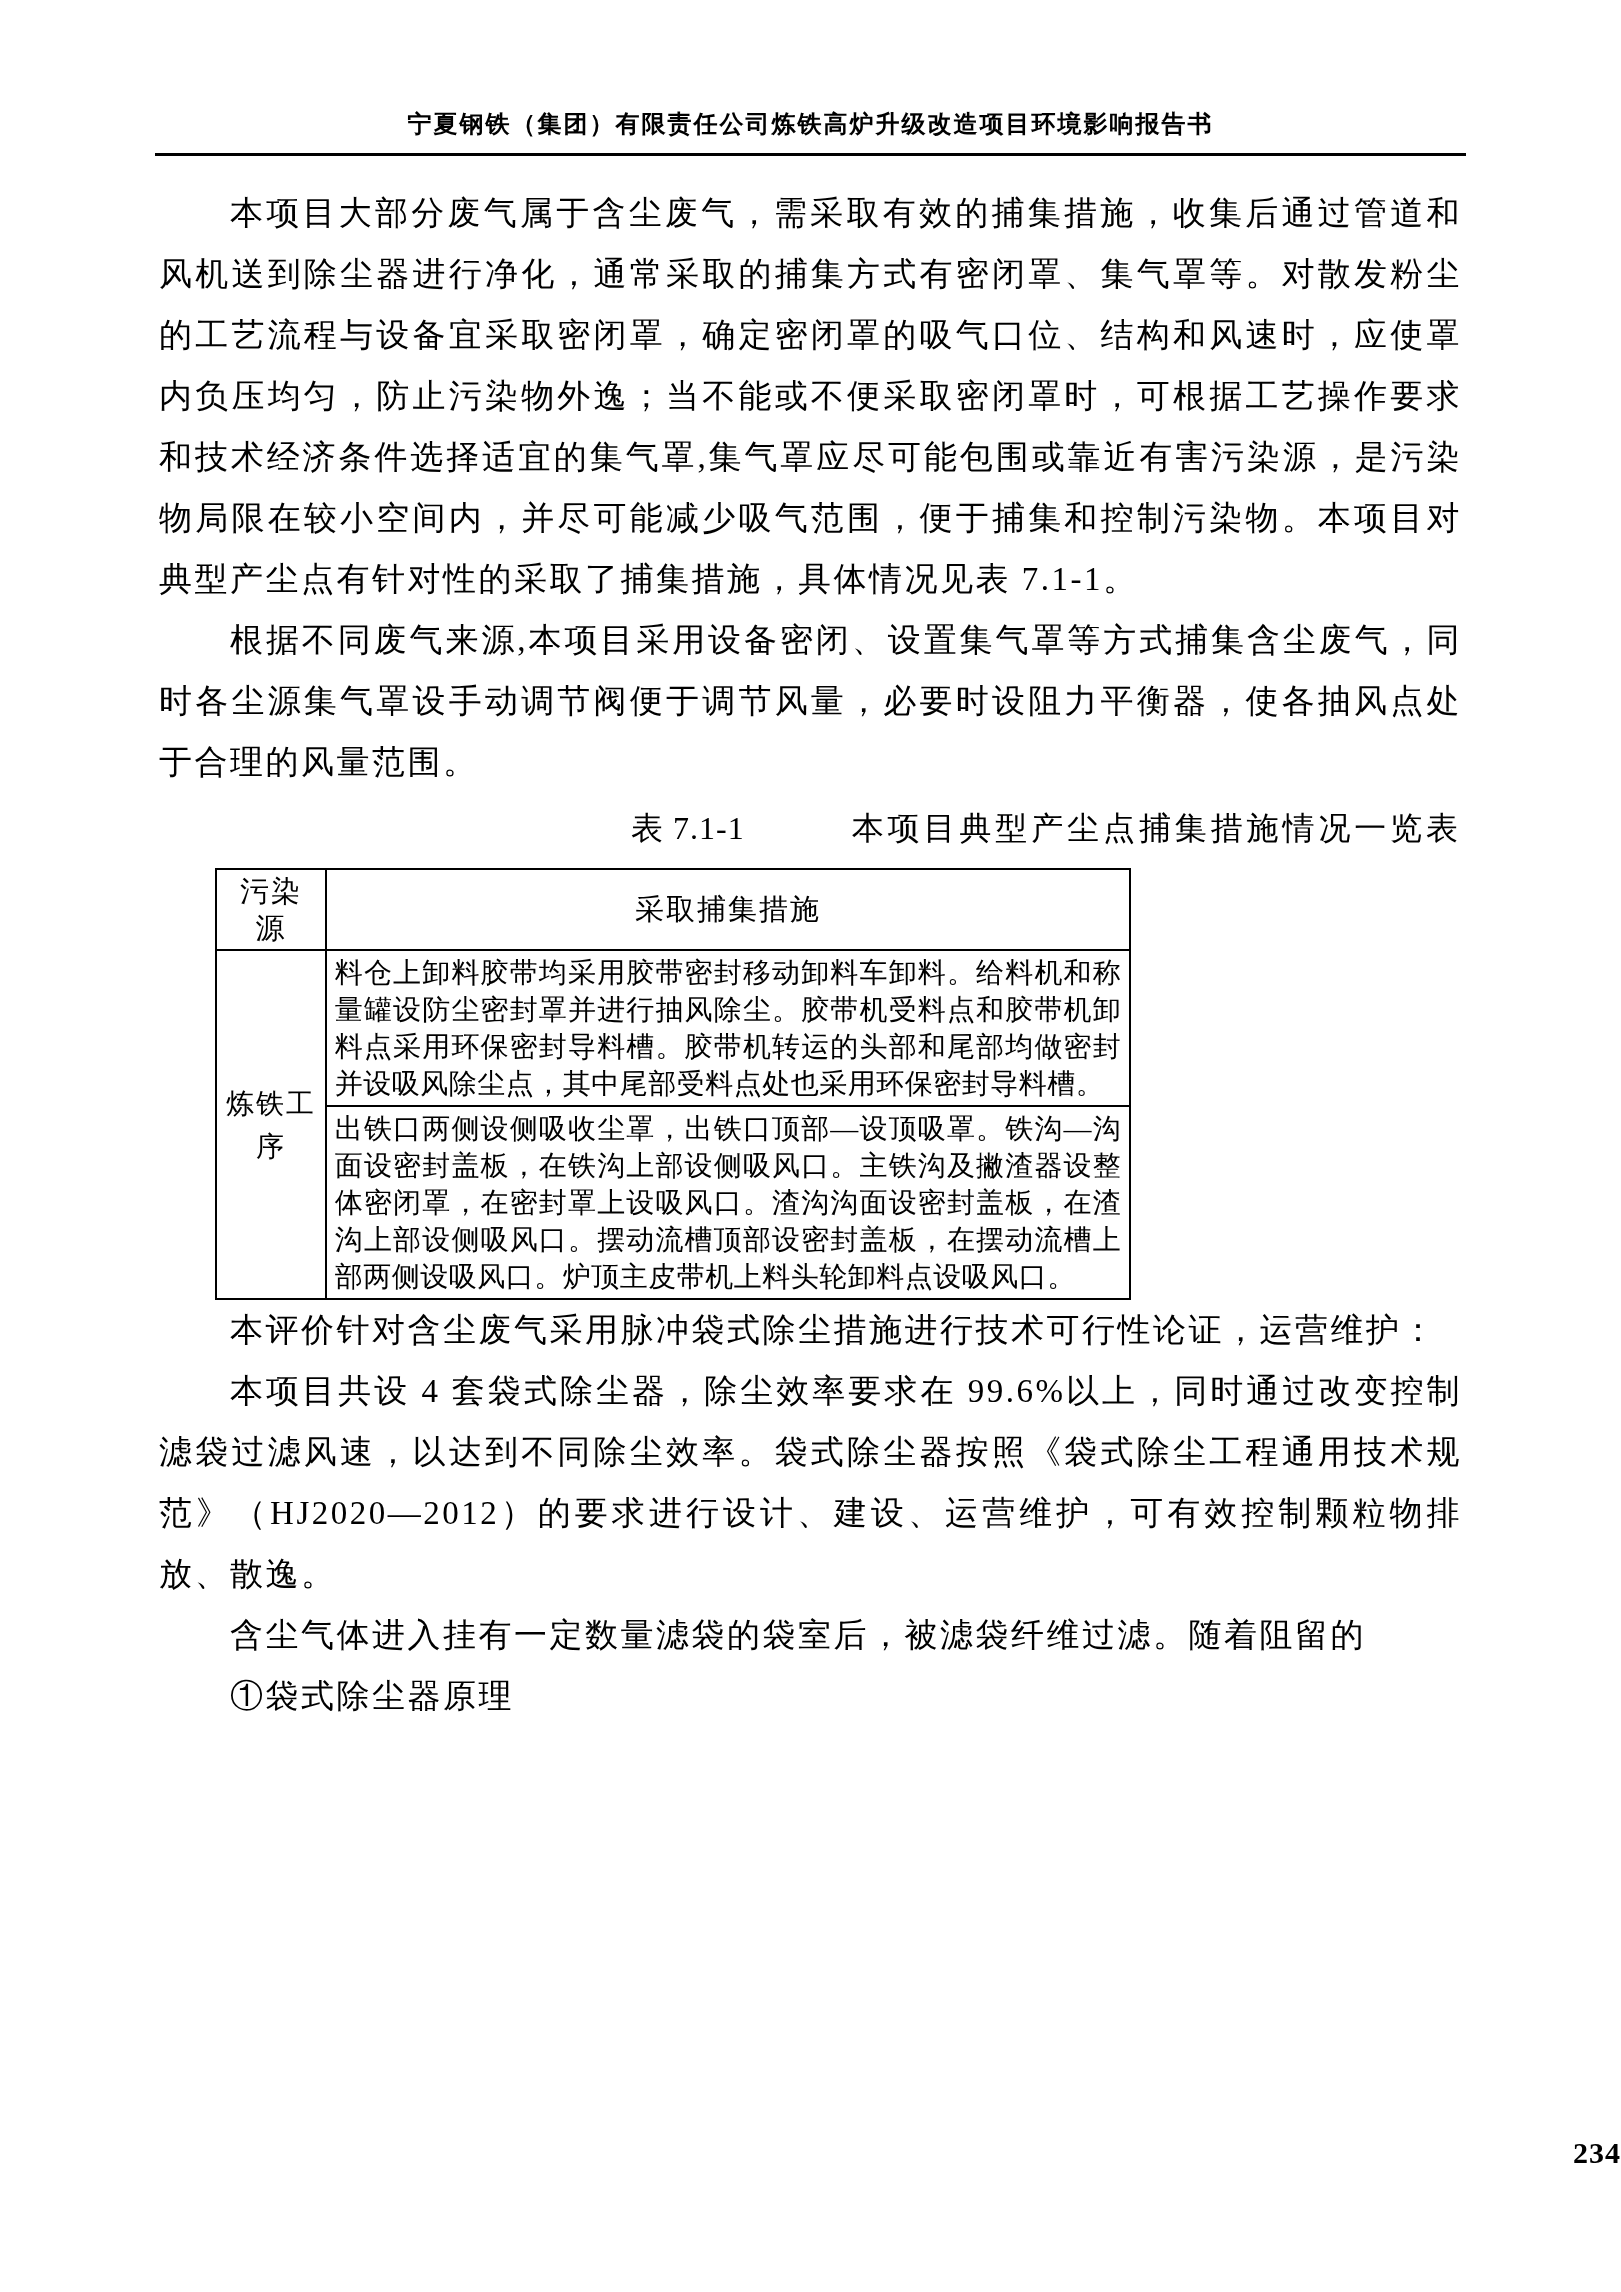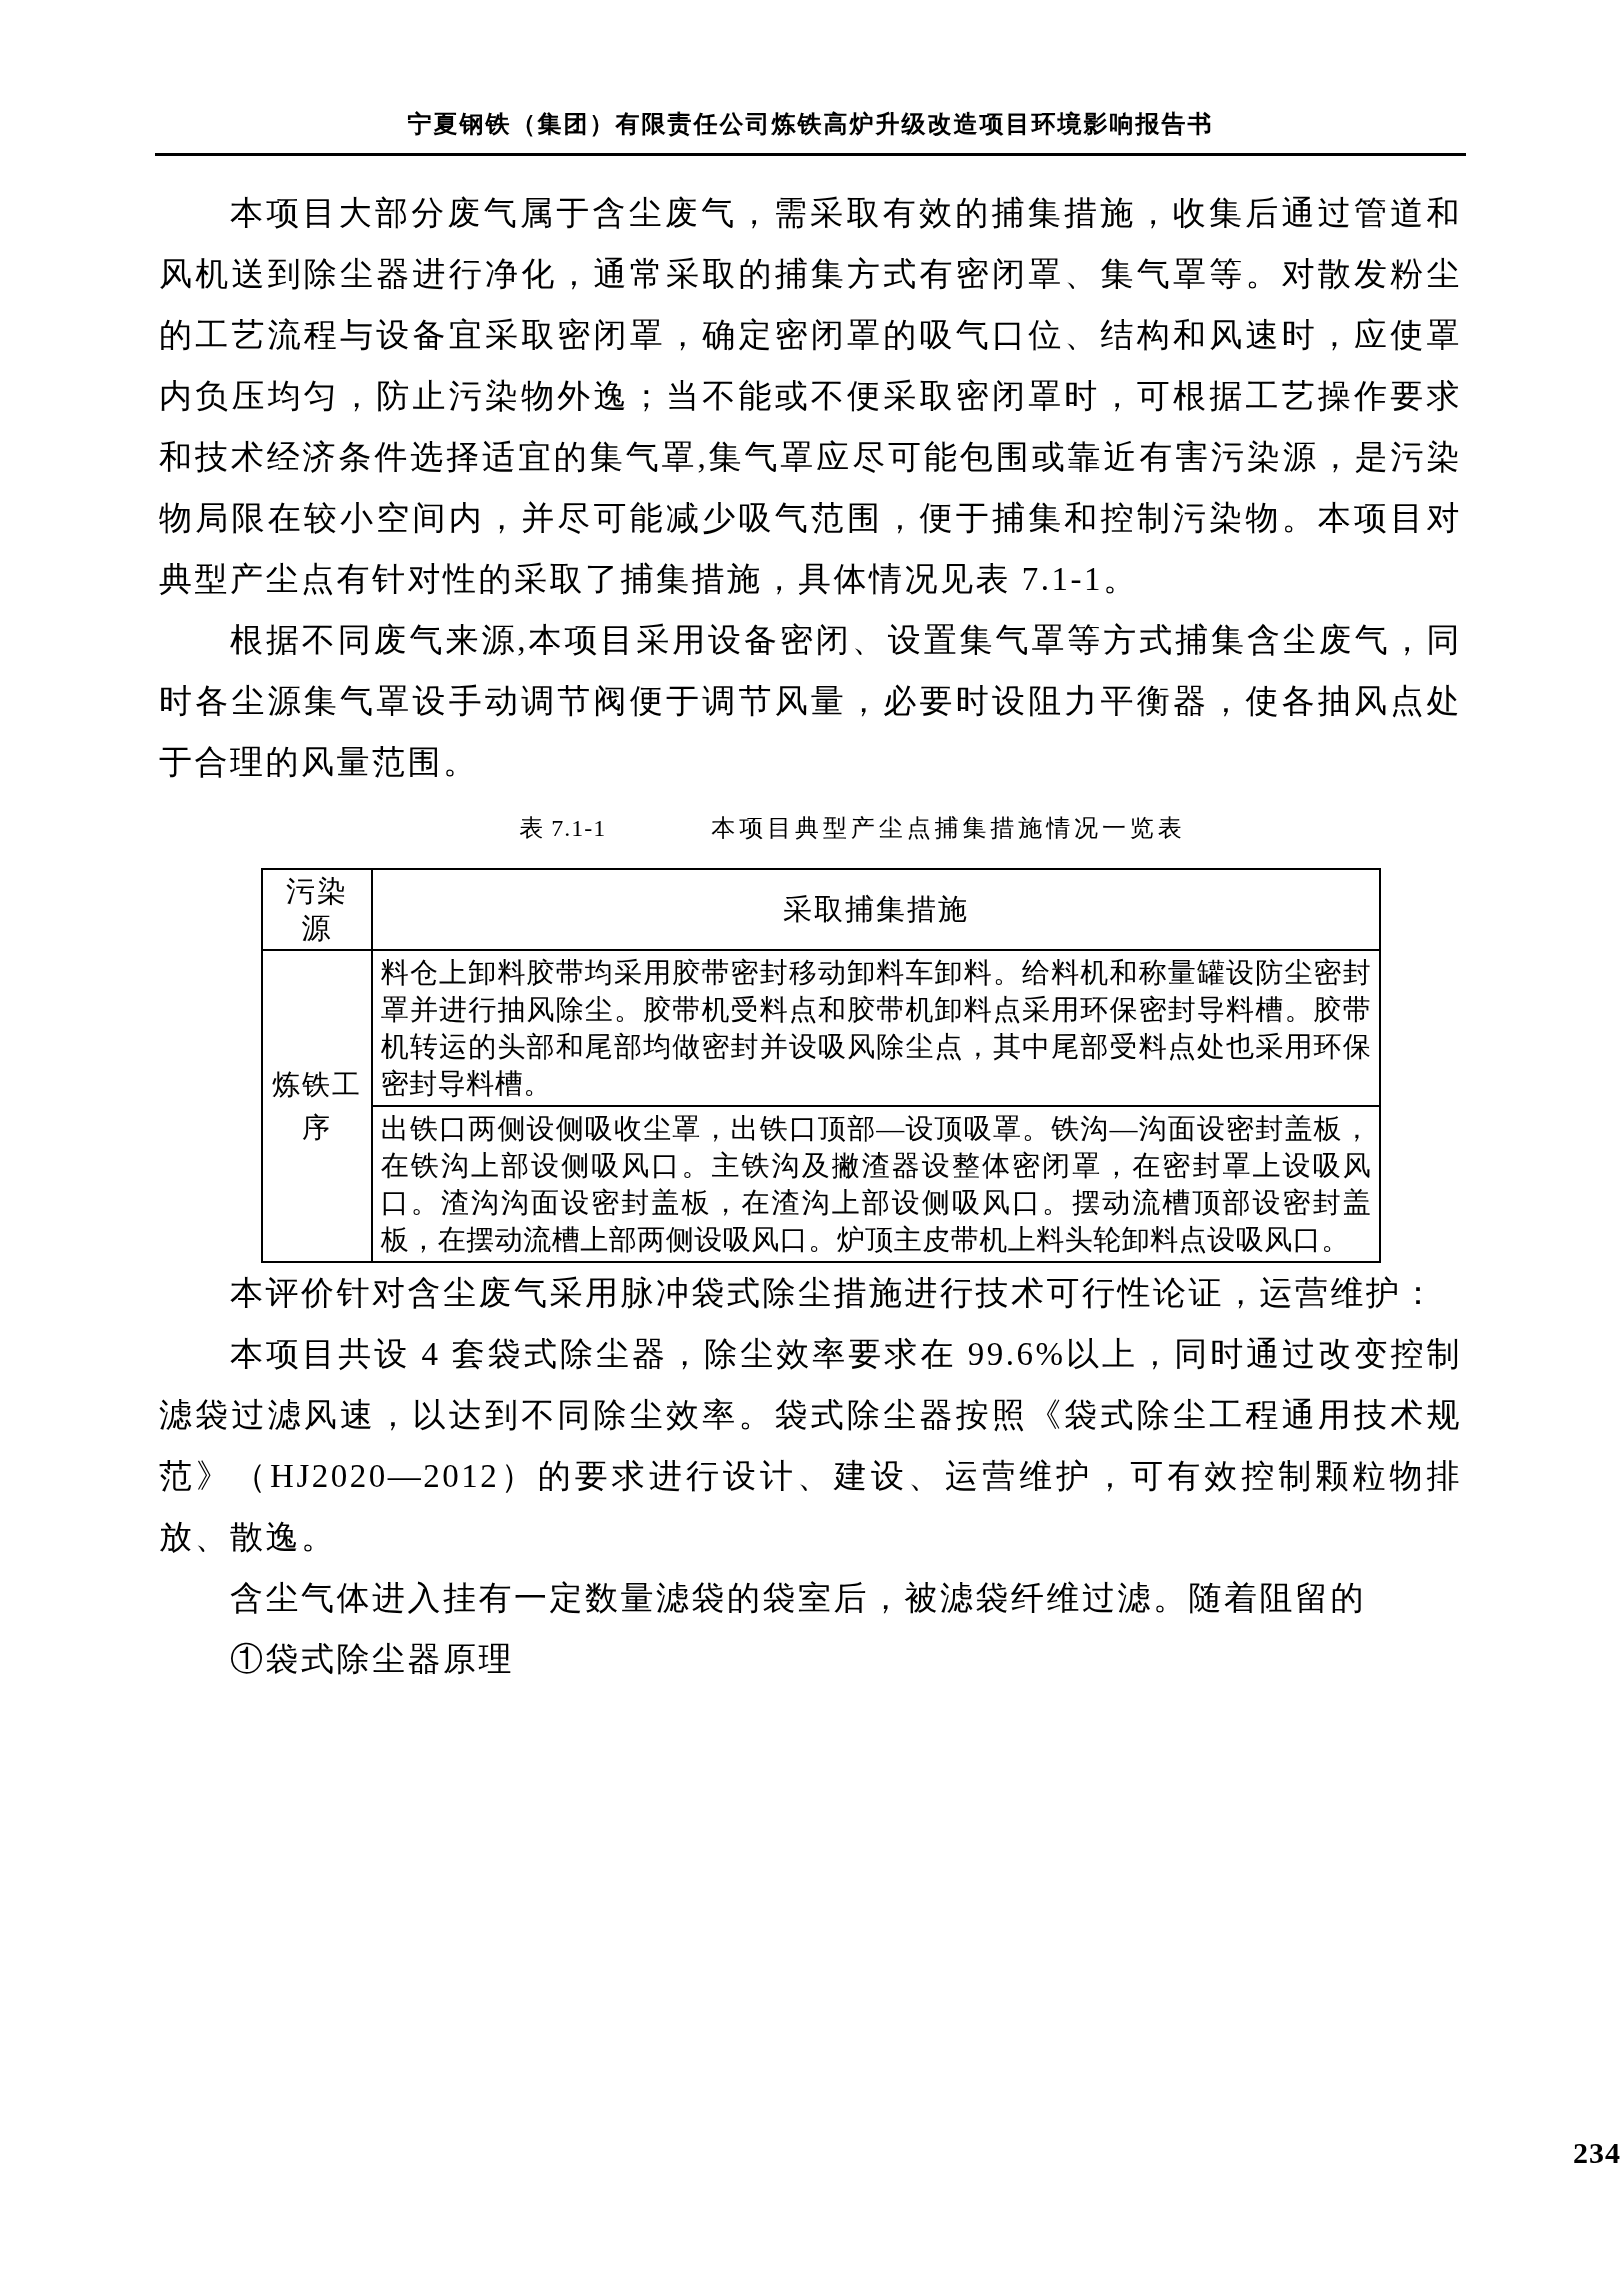--- a/index.html
+++ b/index.html
@@ -44,33 +44,33 @@
     margin: 0;
     text-indent: 71px;
   }
   .para.after-table-first { margin-top: 45px; }
 
   
   .table-caption {
     margin-top: 11.8px;
     margin-bottom: 15.7px;
     margin-left: 84px;
-    font-size: 24px;
+    font-size: 32px;
     line-height: 47px;
     letter-spacing: 1px;
-    text-align: center;
+    text-align: right;
     white-space: nowrap;
   }
   .caption-title { margin-left: 98px; letter-spacing: 3.9px; }
 
   
   .capture-table {
     table-layout: fixed;
-    width: 1120px;
-    margin-left: 102px;
+    width: 916px;
+    margin-left: 56px;
     border-collapse: collapse;
     border: 2.9px solid #000;
     font-size: 28px;
     line-height: 37px;
     letter-spacing: 0.5px;
   }
   .capture-table th,
   .capture-table td {
     border: 2px solid #000;
     padding: 2.9px 7.8px;

